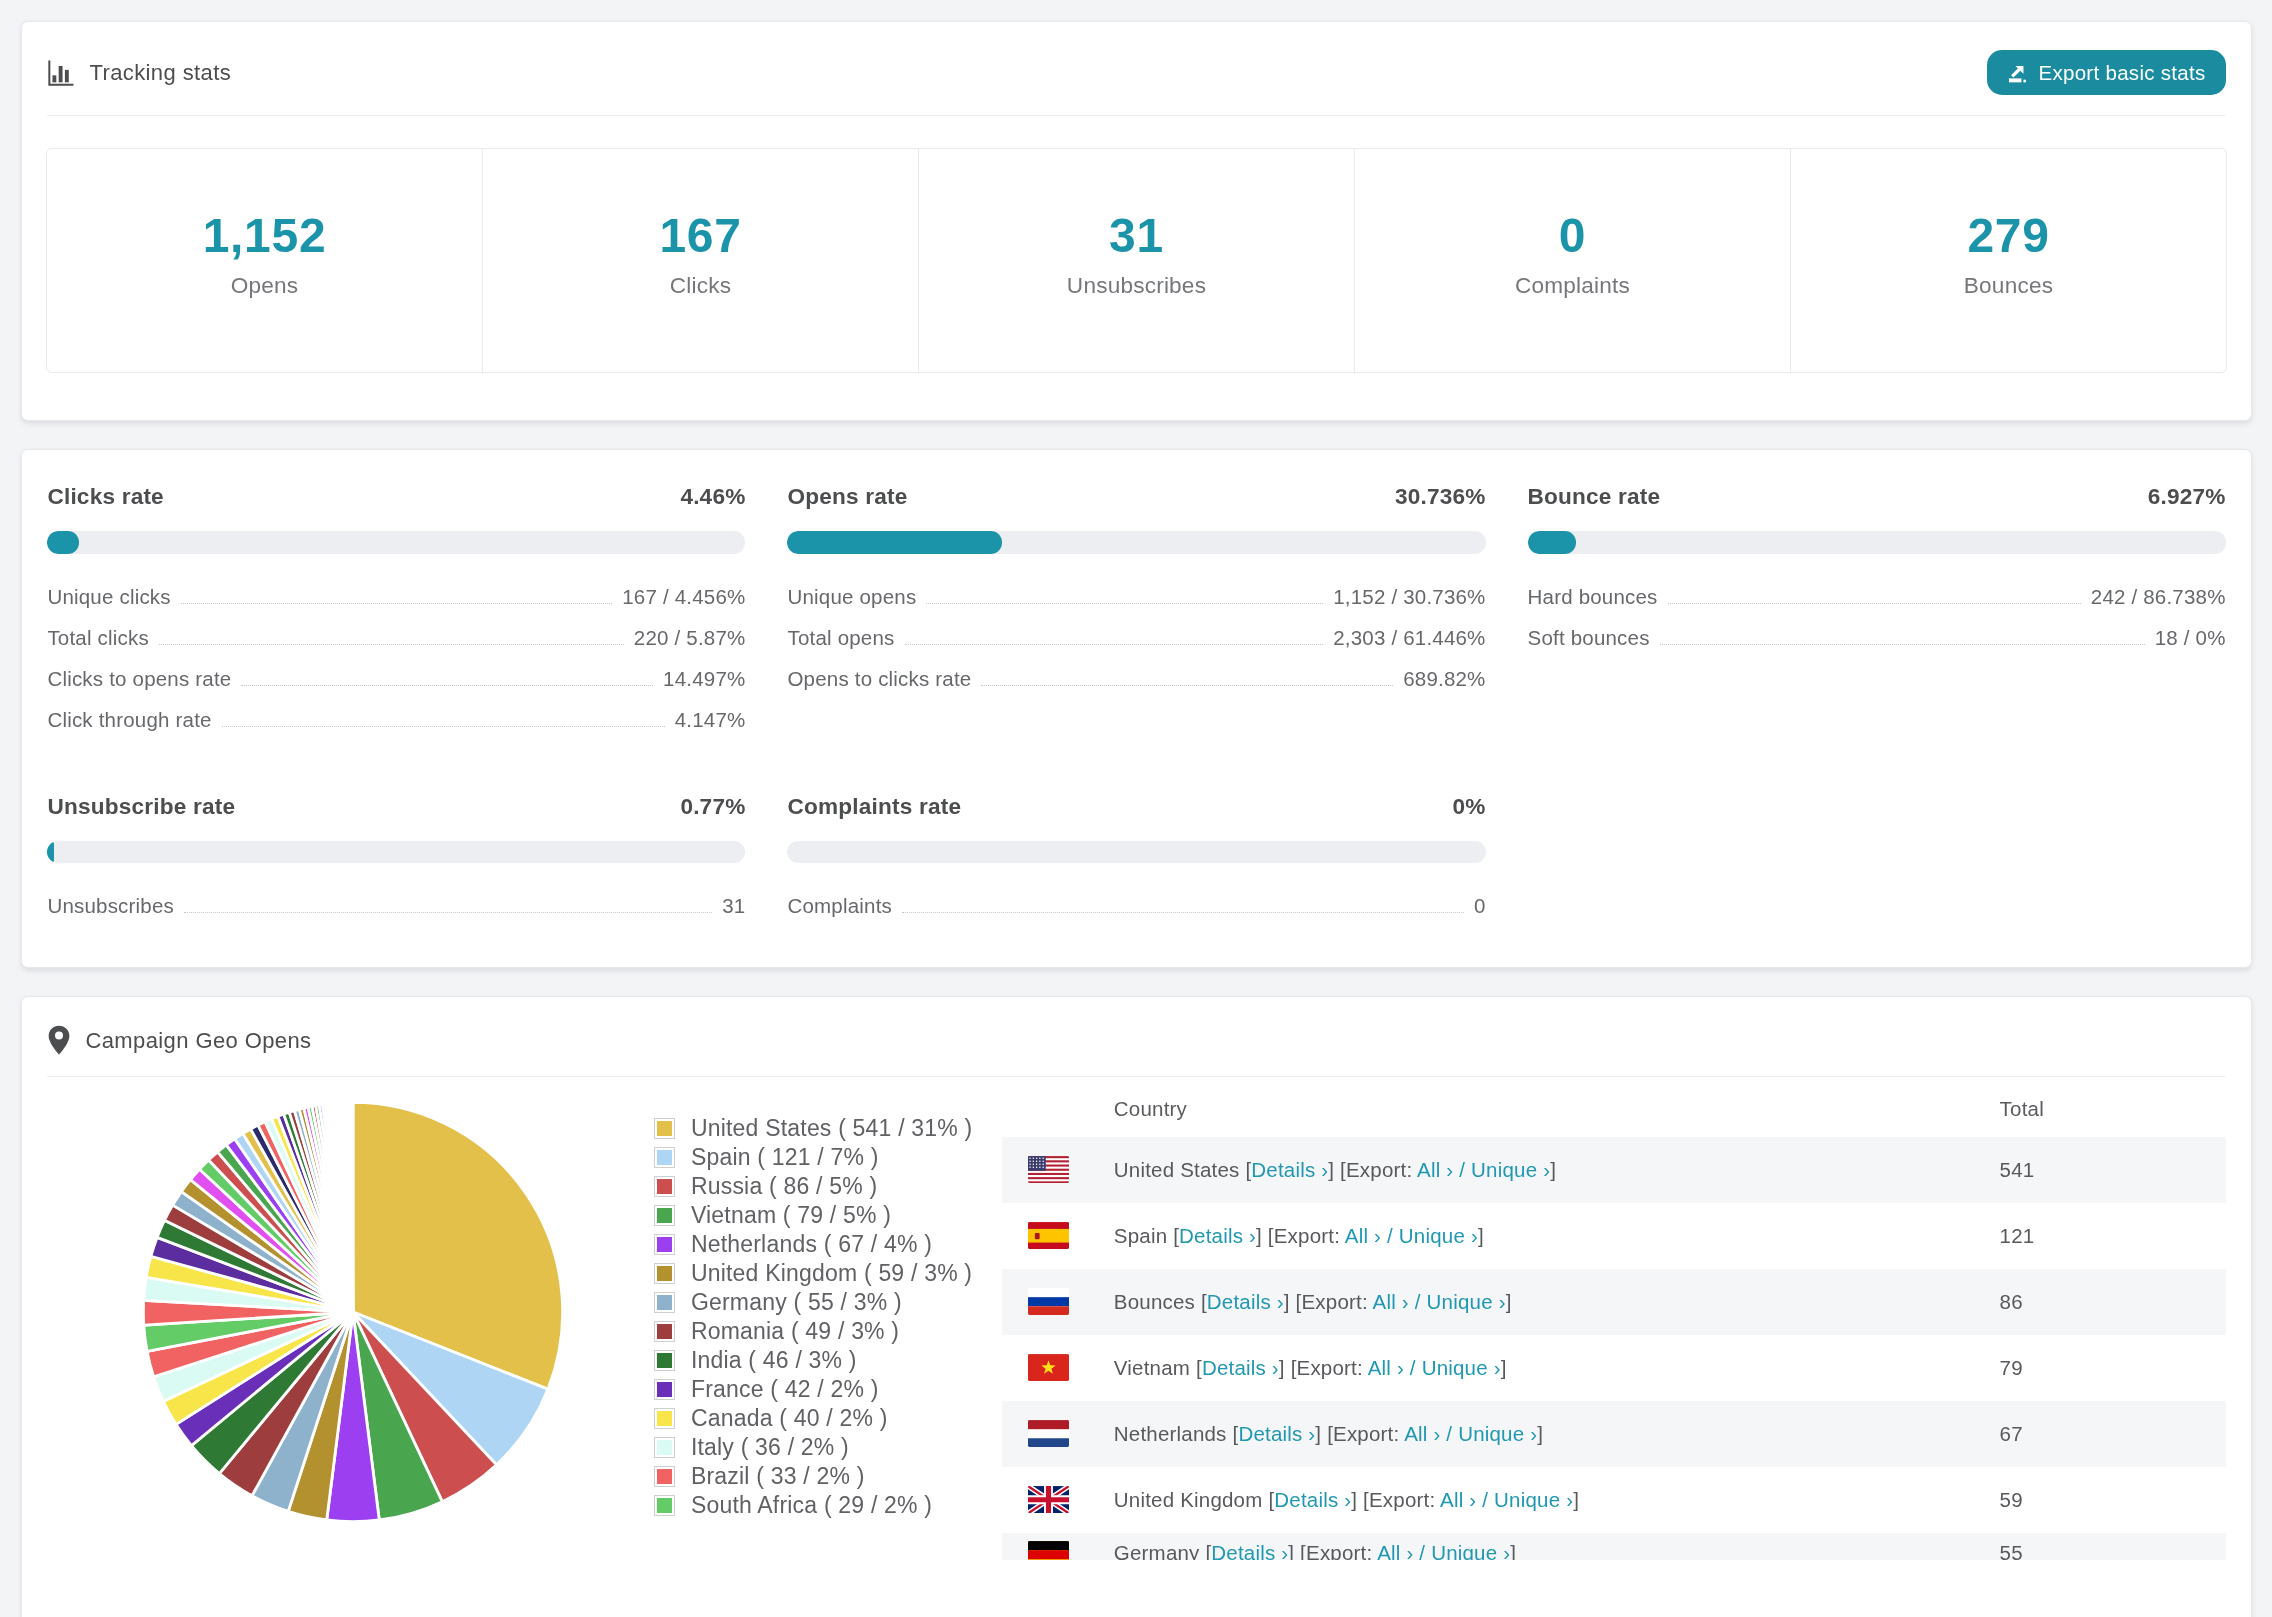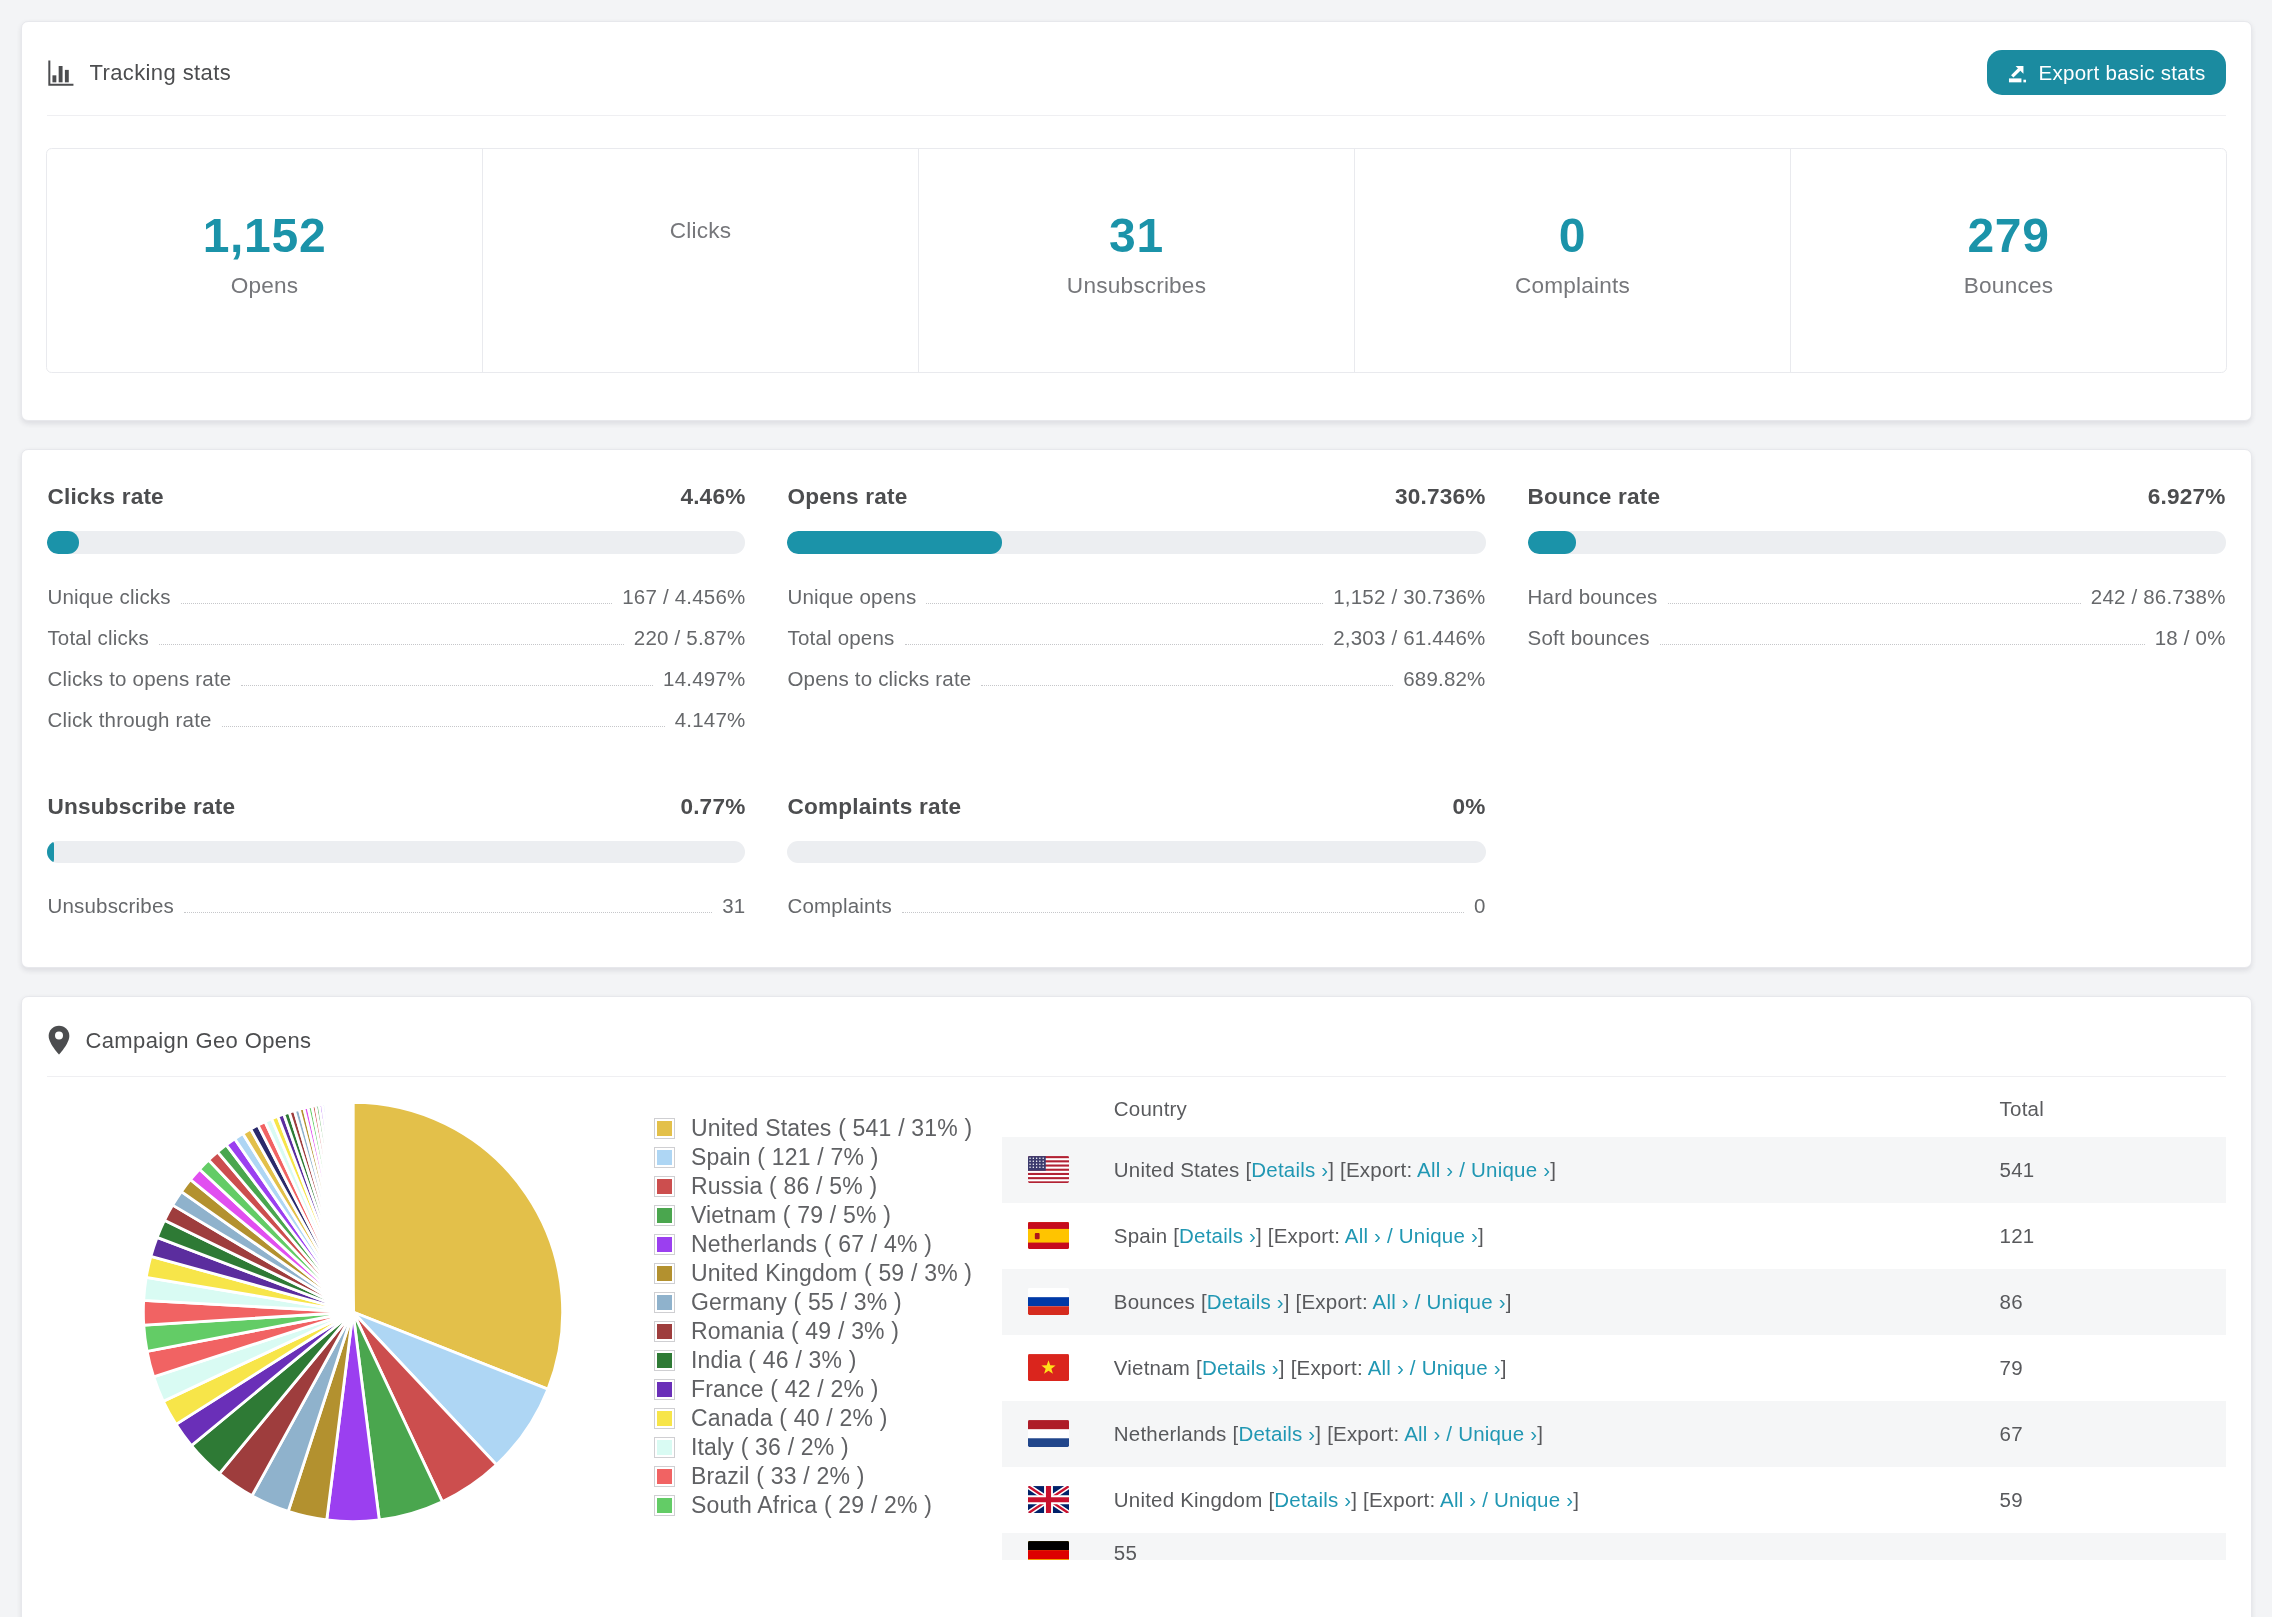--- a/index.html
+++ b/index.html
@@ -110,20 +110,21 @@
         <span>Export basic stats</span>
       </button>
     </div>
     <div class="divider"></div>
     <div class="statbox">
         <div class="stat-cell">
           <div class="stat-value">1,152</div>
           <div class="stat-label">Opens</div>
         </div>
         <div class="stat-cell">
+          <div class="stat-value">167</div>
           <div class="stat-label">Clicks</div>
         </div>
         <div class="stat-cell">
           <div class="stat-value">31</div>
           <div class="stat-label">Unsubscribes</div>
         </div>
         <div class="stat-cell">
           <div class="stat-value">0</div>
           <div class="stat-label">Complaints</div>
         </div>
@@ -512,20 +513,21 @@
             <span class="total-cell">59</span>
           </div>
           <div class="trow alt clipped">
             <span>
               <span class="flag"><svg width="41" height="27.5" viewBox="0 0 60 40">
                   <rect width="60" height="40" fill="#ffce00"></rect>
                   <rect width="60" height="13.3" fill="#000"></rect>
                   <rect y="13.3" width="60" height="13.3" fill="#dd0000"></rect>
                 </svg></span>
             </span>
+            <span><span class="cname">Germany </span><span class="dim">[</span><a class="tlink" href="#">Details ›</a><span class="dim">] [</span><span class="dim">Export: </span><a class="tlink" href="#">All ›</a><span class="tlink" style="color: rgb(32, 151, 179);"> / </span><a class="tlink" href="#">Unique ›</a><span class="dim">]</span></span>
             <span class="total-cell">55</span>
           </div>
         </div>
     </div>
   </section>
 
 </div>
 
 
 </body></html>

